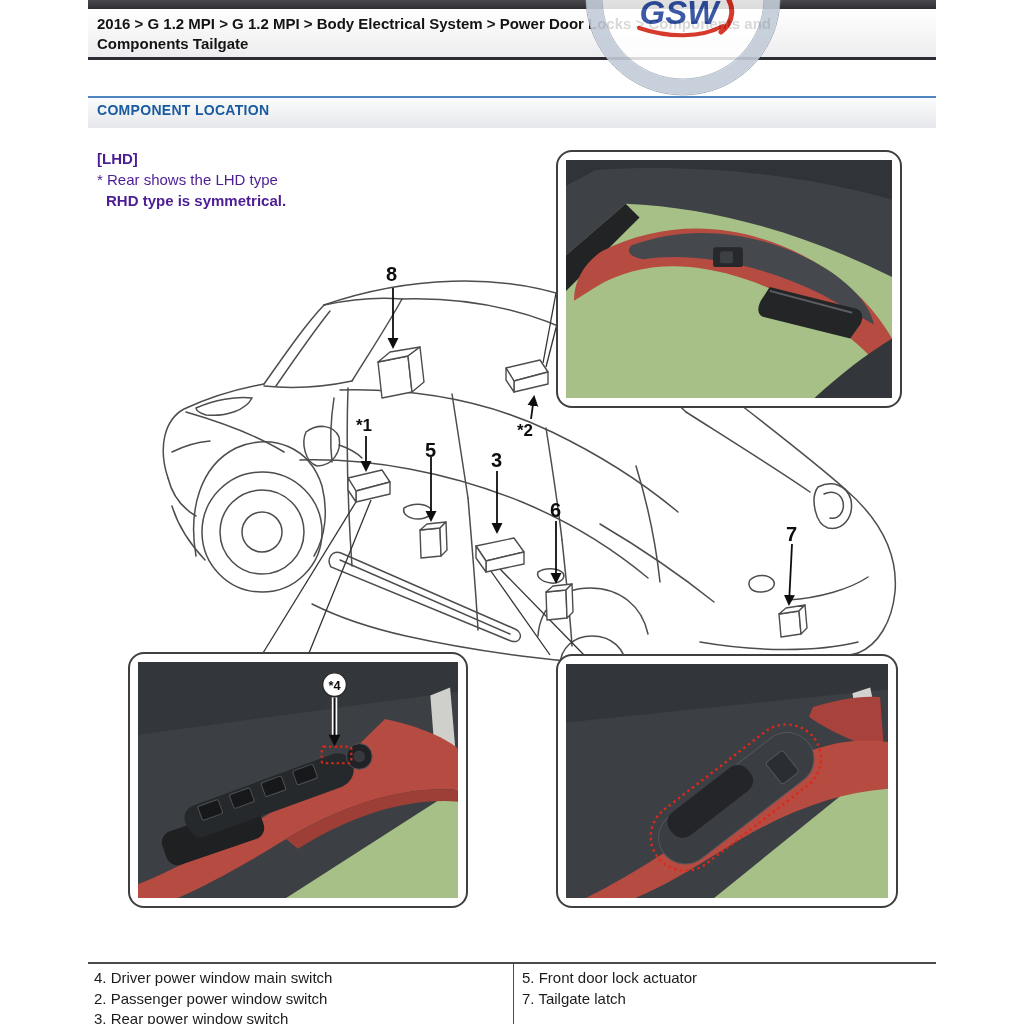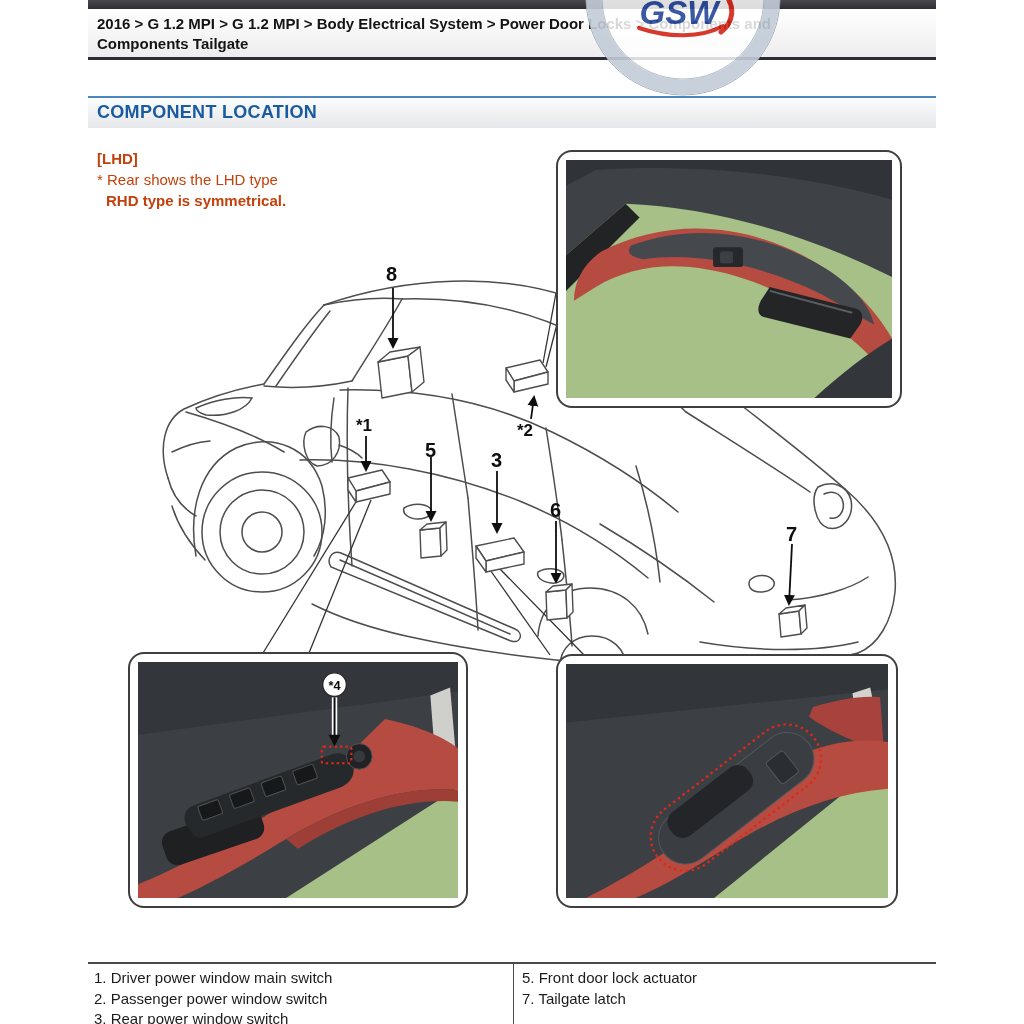--- a/index.html
+++ b/index.html
@@ -5,23 +5,23 @@
   html,body{margin:0;padding:0;background:#fff;}
   .page{position:relative;width:1024px;height:1024px;background:#fff;overflow:hidden;
         font-family:"Liberation Sans",sans-serif;color:#1a1a1a;}
   .col{position:absolute;left:88px;width:848px;}
   .topbar{top:0;height:9px;background:linear-gradient(#4a4a4e,#2e2e32);}
   .crumbbar{top:9px;height:48px;background:linear-gradient(#ffffff,#ededef);}
   .crumb{padding:5px 0 0 9px;font-size:15px;font-weight:bold;line-height:20px;color:#141414;}
   .crumbrule{top:57px;height:3px;background:#2c2c34;}
   .sechead{top:96px;height:30px;border-top:2px solid #4c86c0;
            background:linear-gradient(#fbfcfd,#e5e7ea);}
-  .sechead span{display:inline-block;padding:4px 0 0 9px;font-size:18px;font-weight:bold;
+  .sechead span{display:inline-block;padding:4px 0 0 9px;font-size:14px;font-weight:bold;
                 color:#1a5aa0;letter-spacing:.3px;}
-  .note{position:absolute;left:97px;top:148px;font-size:15px;line-height:21px;color:#c2410c;}
+  .note{position:absolute;left:97px;top:148px;font-size:15px;line-height:21px;color:#4c1d95;}
   .note .tag{font-weight:bold;}
   .note .l2{padding-left:9px;font-weight:bold;}
   svg.diagram{position:absolute;left:0;top:0;width:1024px;height:1024px;pointer-events:none;}
   .lbl{position:absolute;font-weight:bold;color:#0e0e0e;font-size:20px;line-height:20px;}
   .lbl.s{font-size:17px;}
   .inset{position:absolute;background:#fff;border:2px solid #3f3f3f;border-radius:16px;
          padding:8px;box-sizing:border-box;}
   .inset svg{display:block;width:100%;height:100%;}
   .legend{position:absolute;left:88px;top:962px;width:848px;height:62px;
           border-top:2px solid #4a4a4a;display:flex;}
@@ -226,21 +226,21 @@
       <path d="M240,92 C268,80 298,76 326,80 V128 C270,132 215,155 160,190 C125,212 95,230 70,240 H20 C80,210 160,155 240,92 Z" fill="#b54b41"></path>
       <rect x="80" y="111" width="185" height="54" rx="27" transform="rotate(-38 172 138)" fill="#3a3e43" stroke="#53575c" stroke-width="1"></rect>
       <rect x="96" y="126" width="100" height="30" rx="13" transform="rotate(-38 146 141)" fill="#232528"></rect>
       <rect x="208" y="92" width="22" height="28" rx="3" transform="rotate(-38 219 106)" fill="#2a2d31" stroke="#53575c" stroke-width="1"></rect>
       <rect x="72" y="102" width="200" height="70" rx="35" transform="rotate(-38 172 137)" fill="none" stroke="#e02818" stroke-width="2.4" stroke-dasharray="2.5 3.5"></rect>
     </svg>
   </div>
 
   <div class="legend">
     <div class="colL">
-      <div>1. Driver power window main switch</div>
+      <div>4. Driver power window main switch</div>
       <div>2. Passenger power window switch</div>
       <div>3. Rear power window switch</div>
     </div>
     <div class="colR">
       <div>5. Front door lock actuator</div>
       <div>7. Tailgate latch</div>
     </div>
   </div>
 
   <div class="logo">

